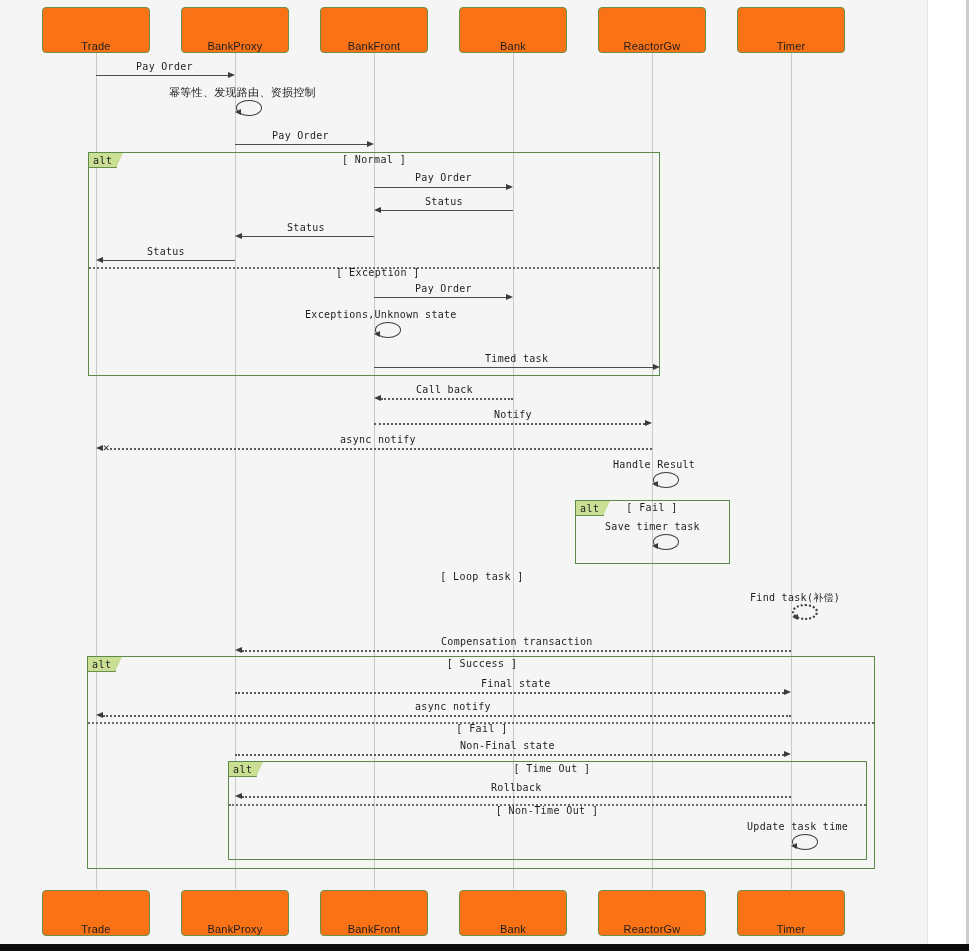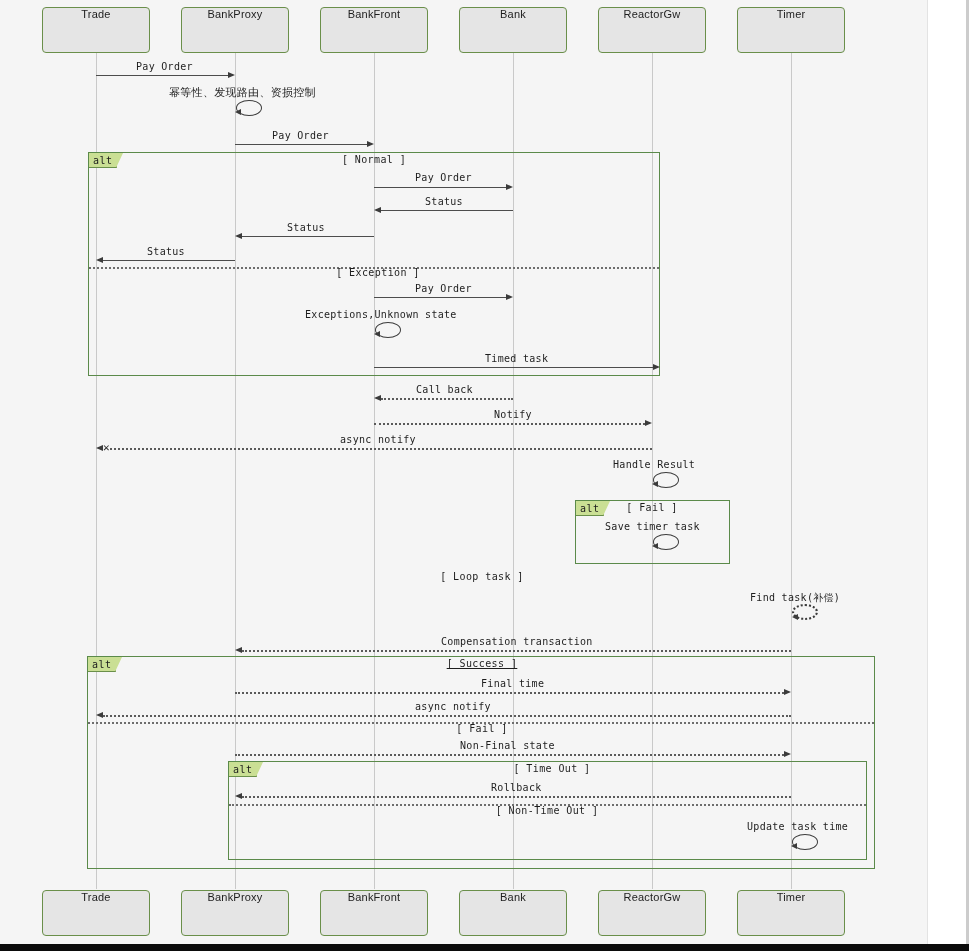--- a/index.html
+++ b/index.html
@@ -54,25 +54,25 @@
     position: absolute;
     width: 1px;
     background: #c9c9c9;
   }
 
   
   .actor {
     position: absolute;
     width: 108px;
     height: 46px;
-    background: #e5e5e5;
+    background: #f97316;
     border: 1px solid #6a8f4a;
     border-radius: 4px;
     display: flex;
-    align-items: flex-start;
+    align-items: flex-end;
     justify-content: center;
     font-family: "Liberation Sans", sans-serif;
     font-size: 11px;
     color: #1d1d1d;
     letter-spacing: .2px;
   }
 
   
   .frag {
     position: absolute;
@@ -298,23 +298,23 @@
     <span class="tip"></span>
   </div>
 
   <div class="msg-label" style="left:441px; top:636px;">Compensation transaction</div>
   <div class="msg-line dotted" style="left:242px; top:650px; width:549px;"></div>
   <div class="arrowhead left" style="left:235px; top:647px;"></div>
 
   <div class="frag" style="left:87px; top:656px; width:788px; height:213px;">
     <div class="frag-label" style="left:0; top:0; width:28px;">alt</div>
   </div>
-  <div class="guard" style="left:418px; top:658px; width:128px;text-decoration:underline;">[ Success ]</div>
-
-  <div class="msg-label" style="left:481px; top:678px;">Final time</div>
+  <div class="guard" style="left:418px; top:658px; width:128px;">[ Success ]</div>
+
+  <div class="msg-label" style="left:481px; top:678px;">Final state</div>
   <div class="msg-line dotted" style="left:235px; top:692px; width:549px;"></div>
   <div class="arrowhead right" style="left:784px; top:689px;"></div>
 
   <div class="msg-label" style="left:415px; top:701px;">async notify</div>
   <div class="msg-line dotted" style="left:103px; top:715px; width:688px;"></div>
   <div class="arrowhead left" style="left:96px; top:712px;"></div>
 
   <div class="sep" style="left:88px; top:722px; width:786px;"></div>
   <div class="guard" style="left:418px; top:723px; width:128px;">[ Fail ]</div>
 

